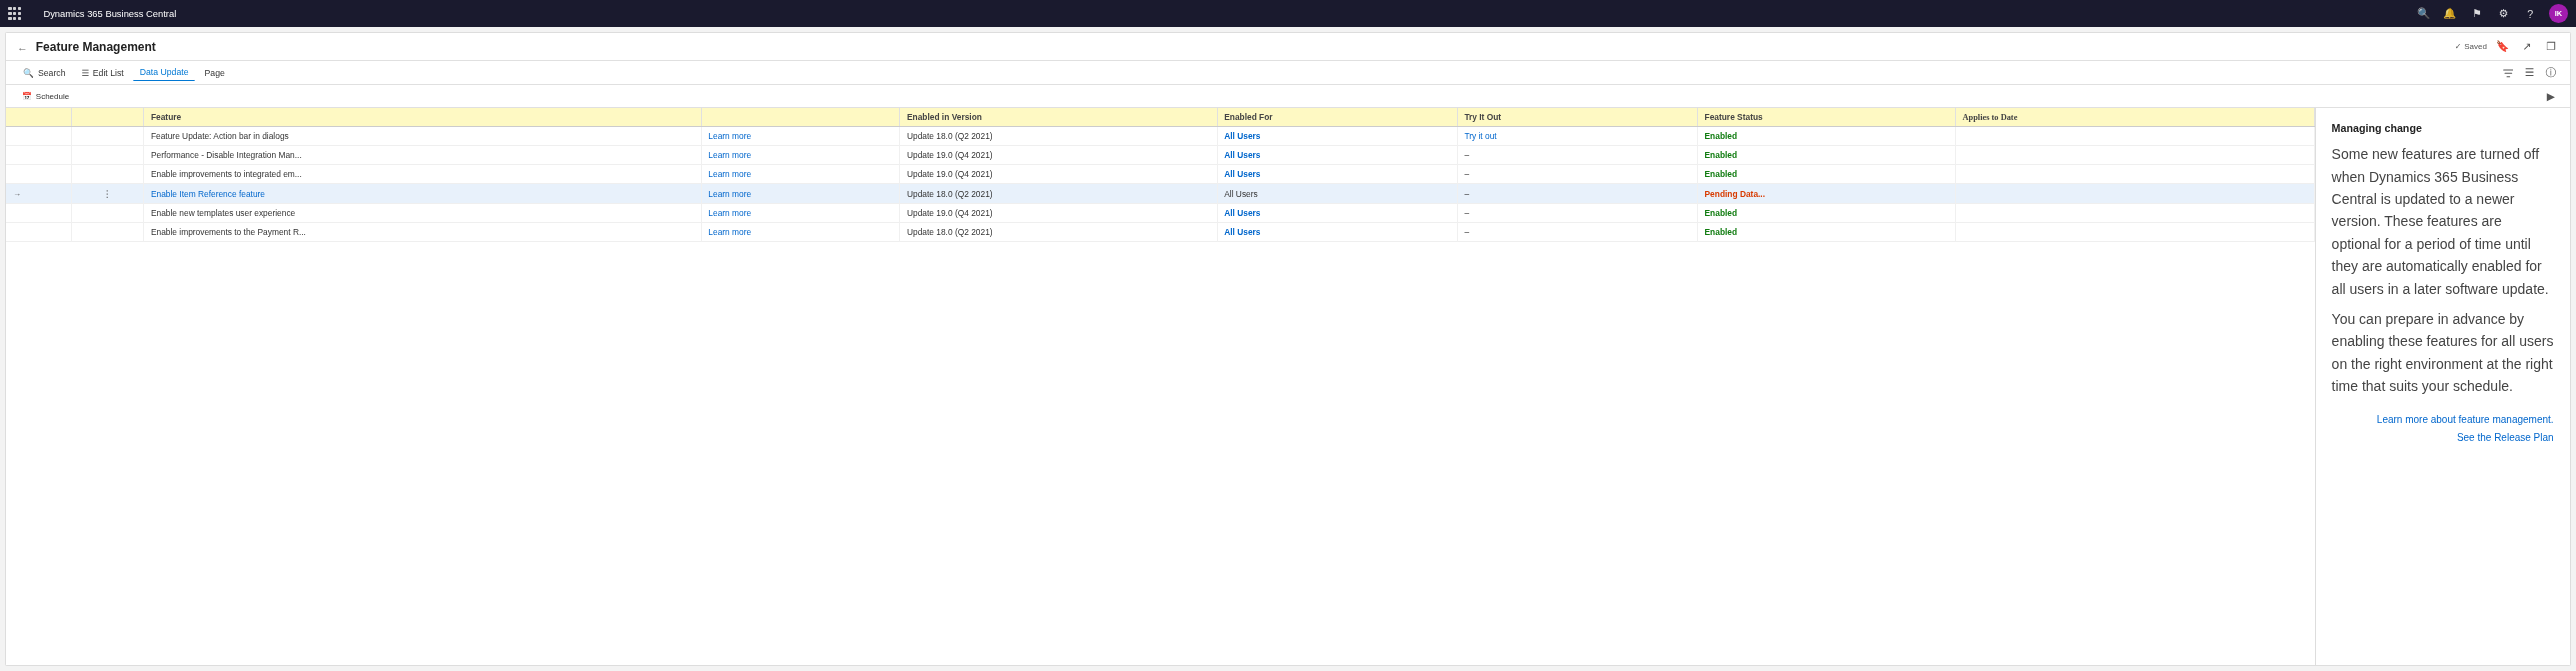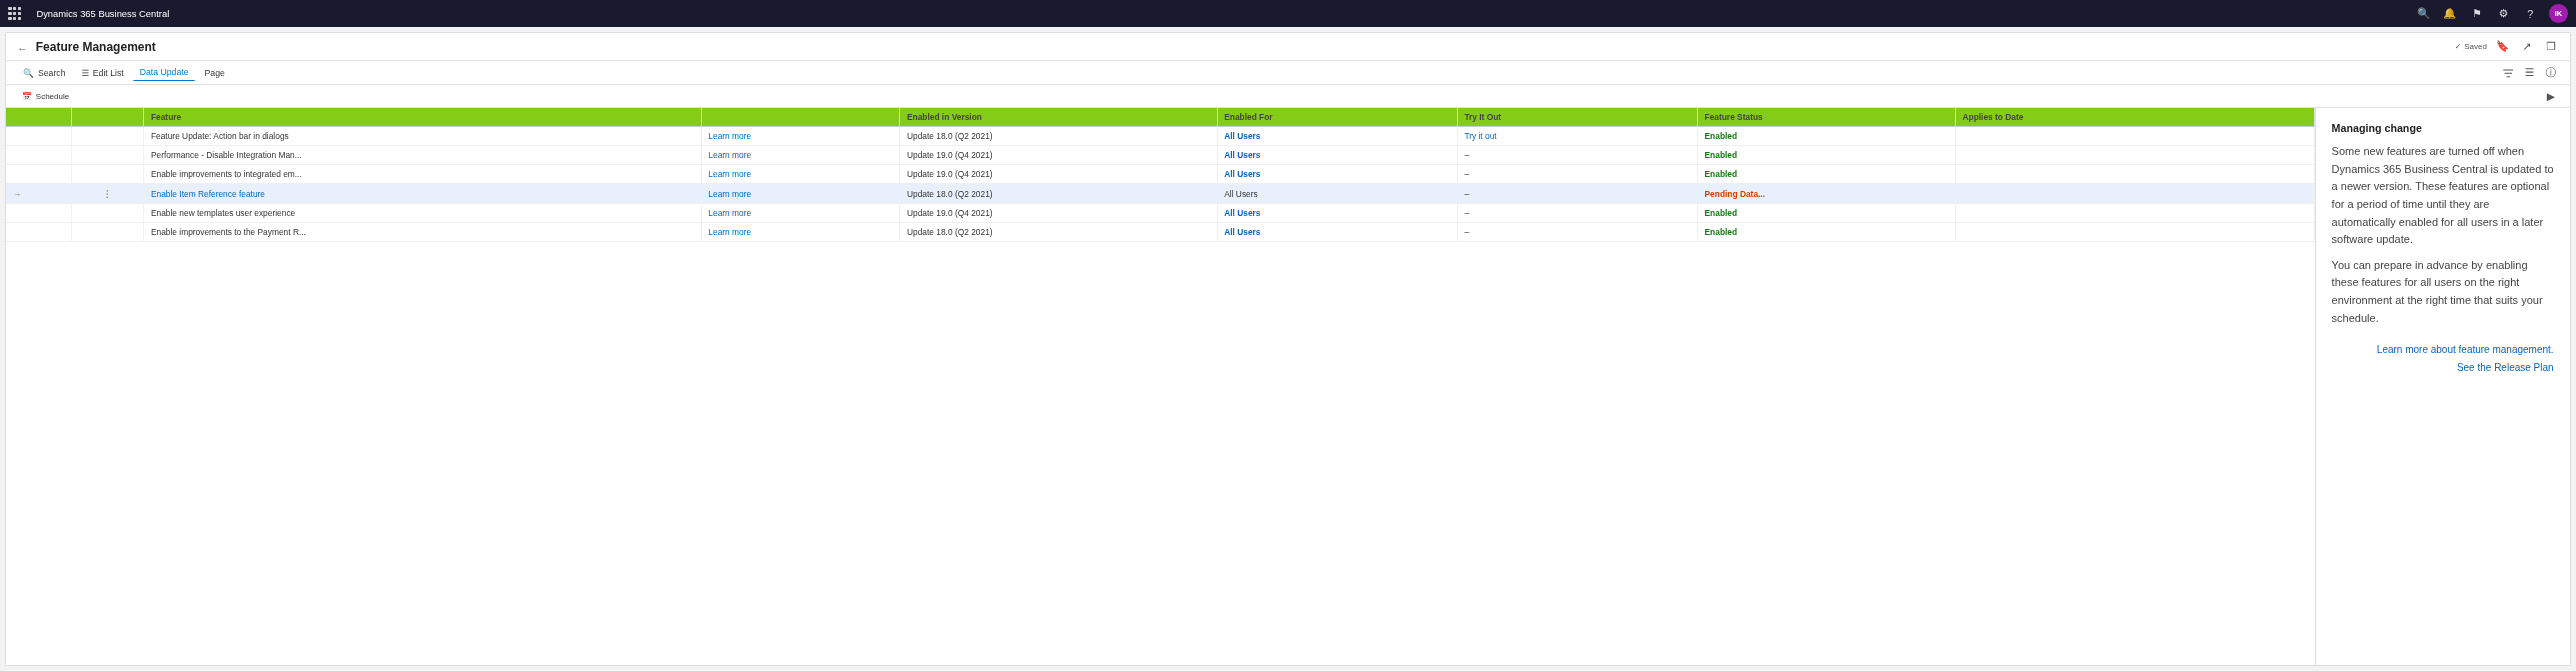--- a/index.html
+++ b/index.html
@@ -10,21 +10,21 @@
       background: #1a1a2e;
       height: 27px;
       display: flex;
       align-items: center;
       padding: 0 8px;
       color: white;
     }
     .top-nav-left {
       display: flex;
       align-items: center;
-      gap: 15px;
+      gap: 22px;
       flex: 1;
     }
     .app-grid-icon {
       width: 13.4px;
       height: 13.4px;
       display: grid;
       grid-template-columns: repeat(3, 1fr);
       gap: 1.3px;
       cursor: pointer;
     }
@@ -195,21 +195,21 @@
       overflow-y: auto;
       overflow-x: hidden;
     }
 
     table {
       width: 100%;
       border-collapse: collapse;
       font-size: 8.4px;
     }
     thead th {
-      background: #84cc16;
+      background: #fef9c3;
       border-bottom: 0.7px solid #ccc;
       border-right: 0.7px solid #e0e0e0;
       padding: 4px 6.7px;
       text-align: left;
       font-weight: 600;
       color: #444;
       white-space: nowrap;
       position: sticky;
       top: 0;
       z-index: 1;
@@ -257,21 +257,21 @@
       background: white;
       overflow-y: auto;
     }
     .side-panel-title {
       font-size: 10.7px;
       font-weight: 600;
       color: #222;
       margin-bottom: 9.4px;
     }
     .side-panel-text {
-      font-size: 11px;
+      font-size: 14px;
       color: #444;
       line-height: 1.6;
       margin-bottom: 8px;
     }
     .side-panel-links {
       margin-top: 13.4px;
       text-align: right;
     }
     .side-panel-link {
       display: block;
@@ -282,21 +282,21 @@
       line-height: 1.8;
     }
 
     
     .col-feature { width: 188px; }
     .col-learn { width: 67px; }
     .col-version { width: 107px; }
     .col-enabled { width: 81px; }
     .col-tryout { width: 81px; }
     .col-status { width: 87px; }
-    .col-date { width: 121px; }
+    .col-date { width: 121px; font-family: Liberation Serif, serif; }
   </style>
 </head>
 <body>
 
 <div class="top-nav">
   <div class="top-nav-left">
     <div class="app-grid-icon">
       <span></span>
         <span></span>
         <span></span>

